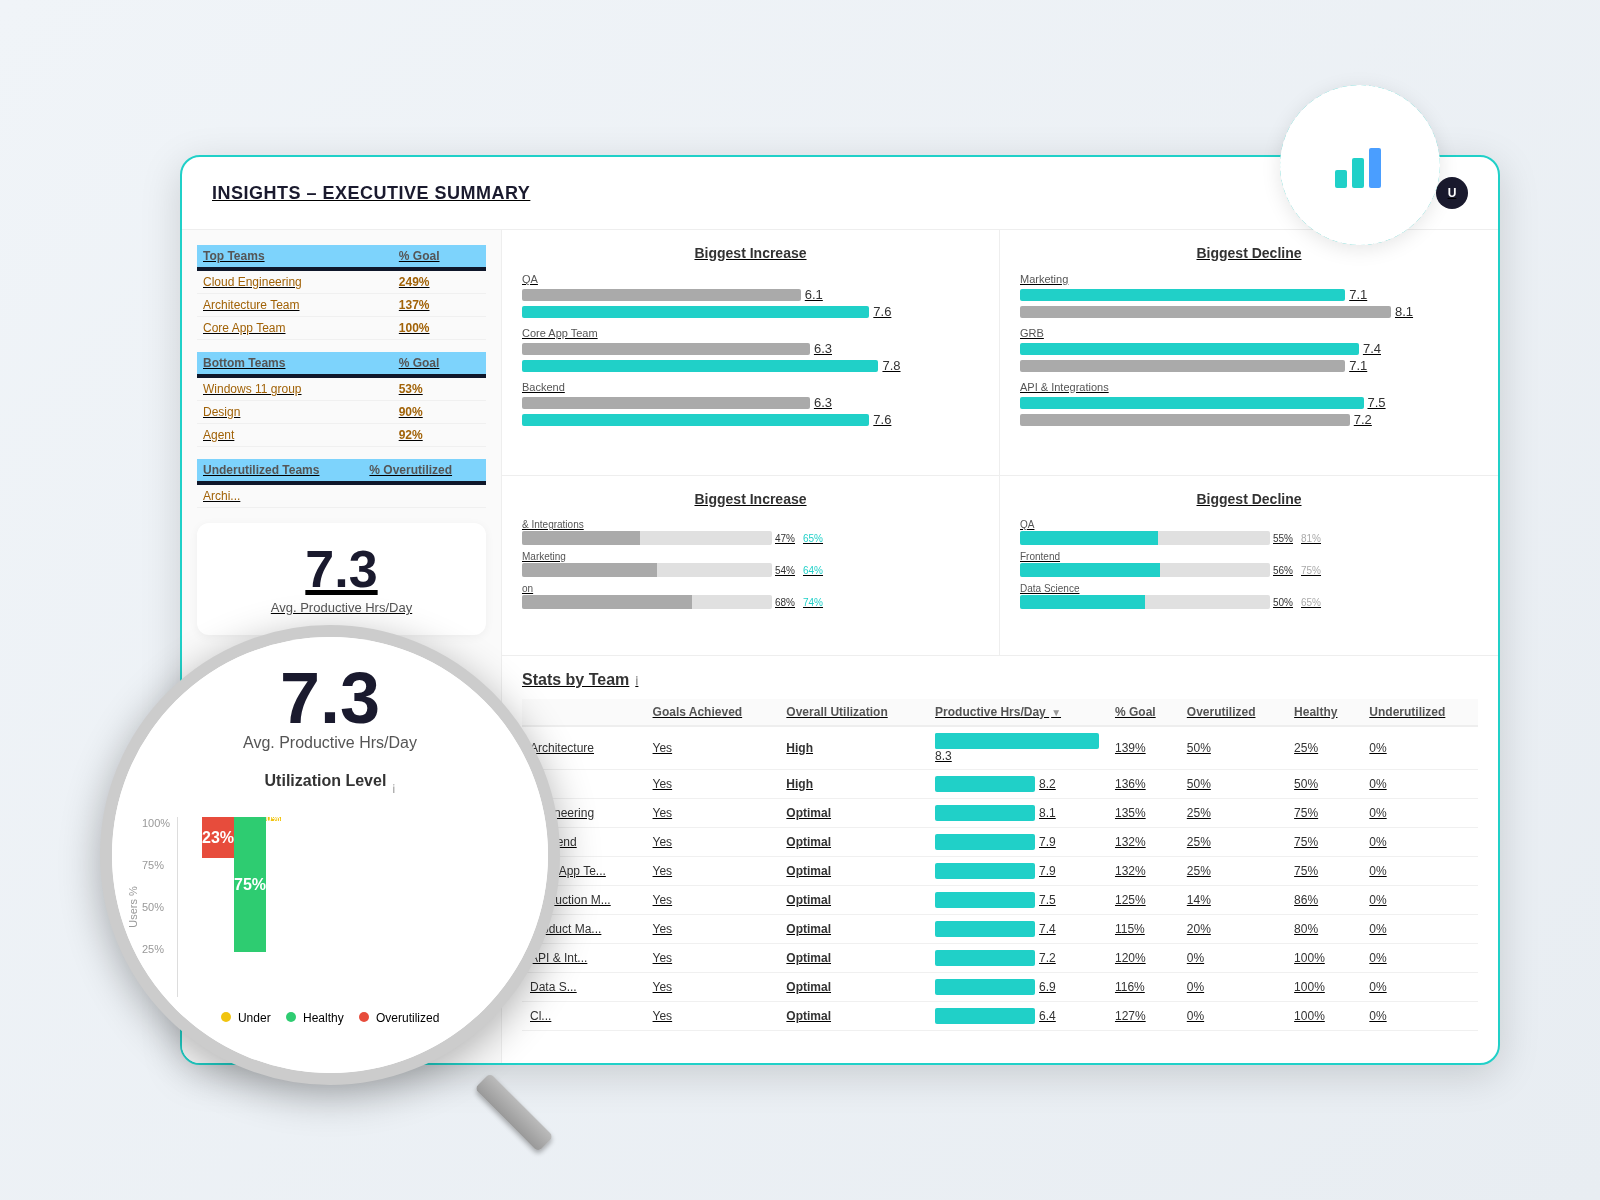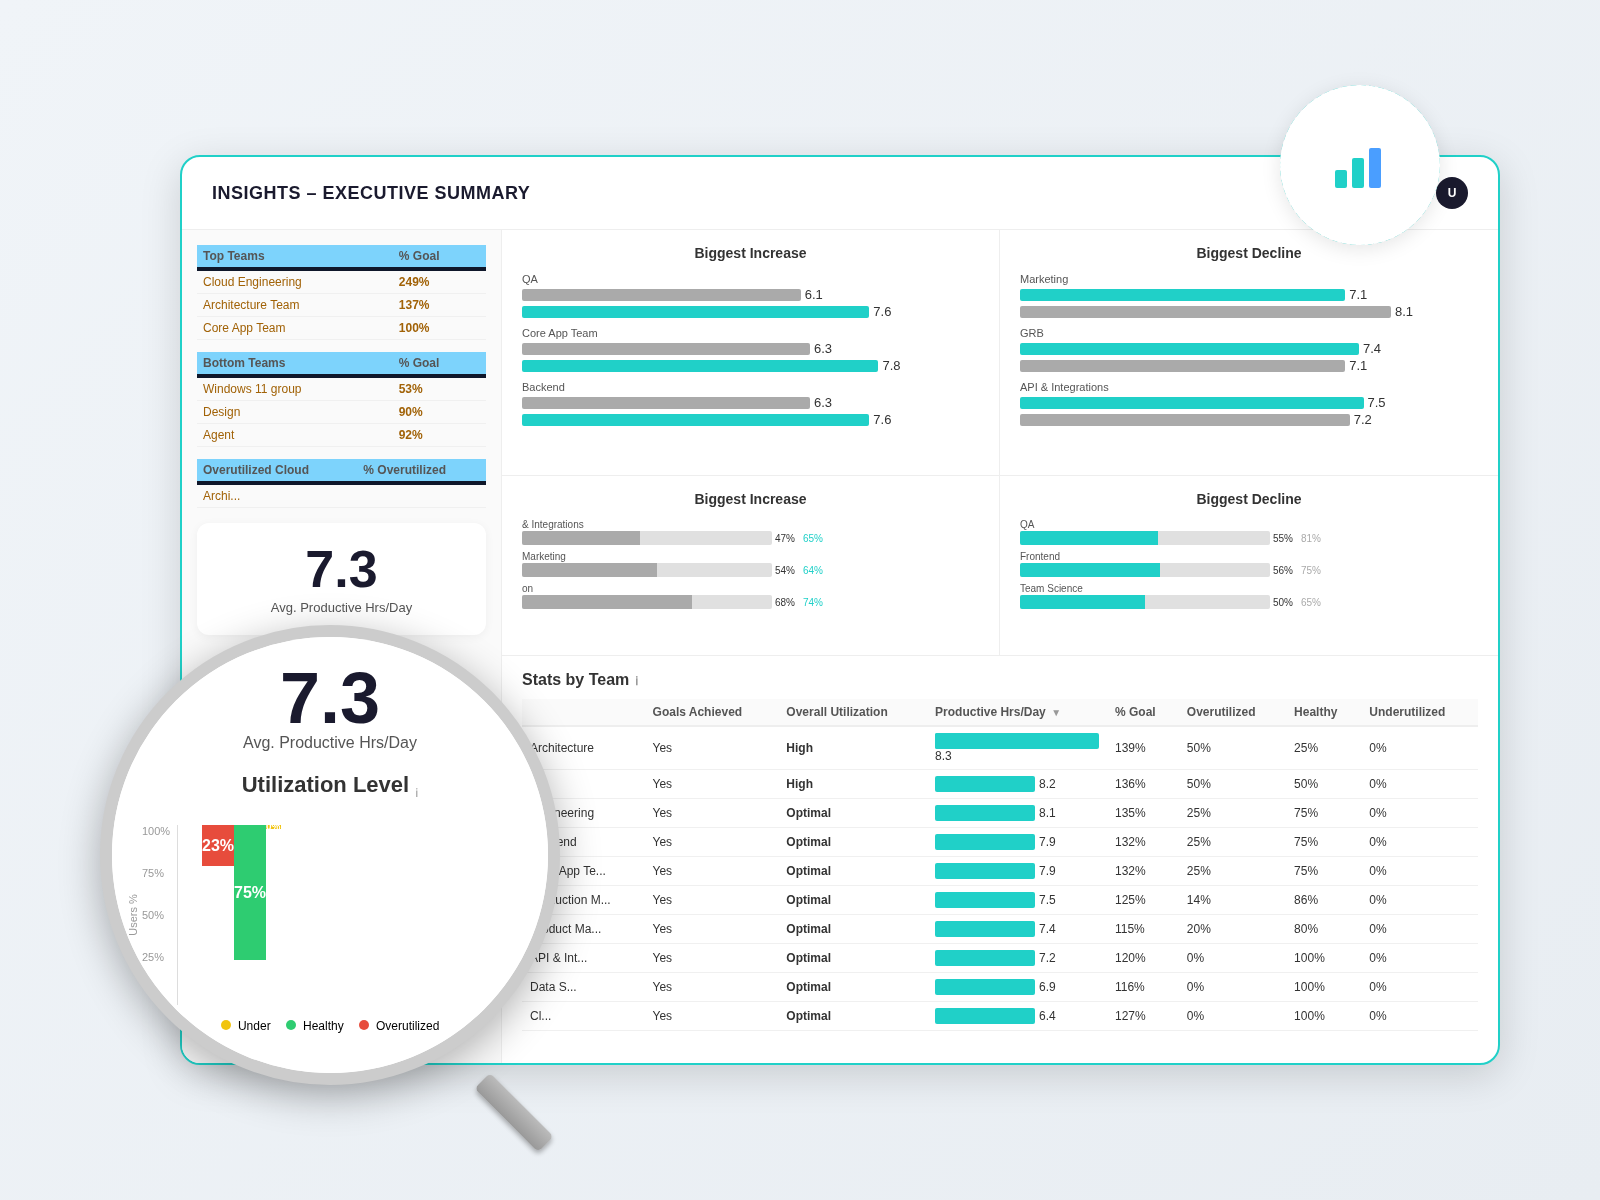--- a/index.html
+++ b/index.html
@@ -53,20 +53,21 @@
       top: 80px;
       left: 80px;
       right: 0;
       bottom: 60px;
       background: white;
       border-radius: 20px;
       border: 2px solid #20d0c8;
       box-shadow: 0 10px 40px rgba(0,0,0,0.15);
       overflow: hidden;
       z-index: 5;
+      text-decoration: underline;
     }
 
     .dashboard-header {
       padding: 20px 30px;
       border-bottom: 1px solid #eee;
       display: flex;
       align-items: center;
       justify-content: space-between;
     }
 
@@ -307,21 +308,21 @@
     }
 
     .mag-avg-label {
       font-size: 16px;
       color: #555;
       text-align: center;
       margin-bottom: 20px;
     }
 
     .mag-util-title {
-      font-size: 22px;
+      font-size: 16px;
       font-weight: 600;
       color: #333;
       text-align: center;
       margin-bottom: 15px;
     }
 
     .stack-red {
       background: #e74c3c;
       display: flex;
       align-items: center;
@@ -471,21 +472,21 @@
             <tr>
               <td>Agent</td>
               <td class="pct-red">92%</td>
             </tr>
           </tbody>
         </table>
 
         <table class="teams-table">
           <thead>
             <tr>
-              <th>Overutilized Cloud</th>
+              <th>Underutilized Teams</th>
               <th>% Overutilized</th>
             </tr>
           </thead>
           <tbody>
             <tr>
               <td>Archi...</td>
               <td></td>
             </tr>
           </tbody>
         </table>
@@ -631,21 +632,21 @@
               <div class="pct-bar-label">Frontend</div>
               <div class="pct-bar-row">
                 <div class="pct-bar-bg" style="max-width: 250px;">
                   <div class="pct-bar-fill" style="width:56%; background:#20d0c8;"></div>
                 </div>
                 <span class="pct-val">56%</span>
                 <span class="pct-val" style="color:#aaa;">75%</span>
               </div>
             </div>
             <div class="pct-bar-group">
-              <div class="pct-bar-label">Team Science</div>
+              <div class="pct-bar-label">Data Science</div>
               <div class="pct-bar-row">
                 <div class="pct-bar-bg" style="max-width: 250px;">
                   <div class="pct-bar-fill" style="width:50%; background:#20d0c8;"></div>
                 </div>
                 <span class="pct-val">50%</span>
                 <span class="pct-val" style="color:#aaa;">65%</span>
               </div>
             </div>
           </div>
         </div>

